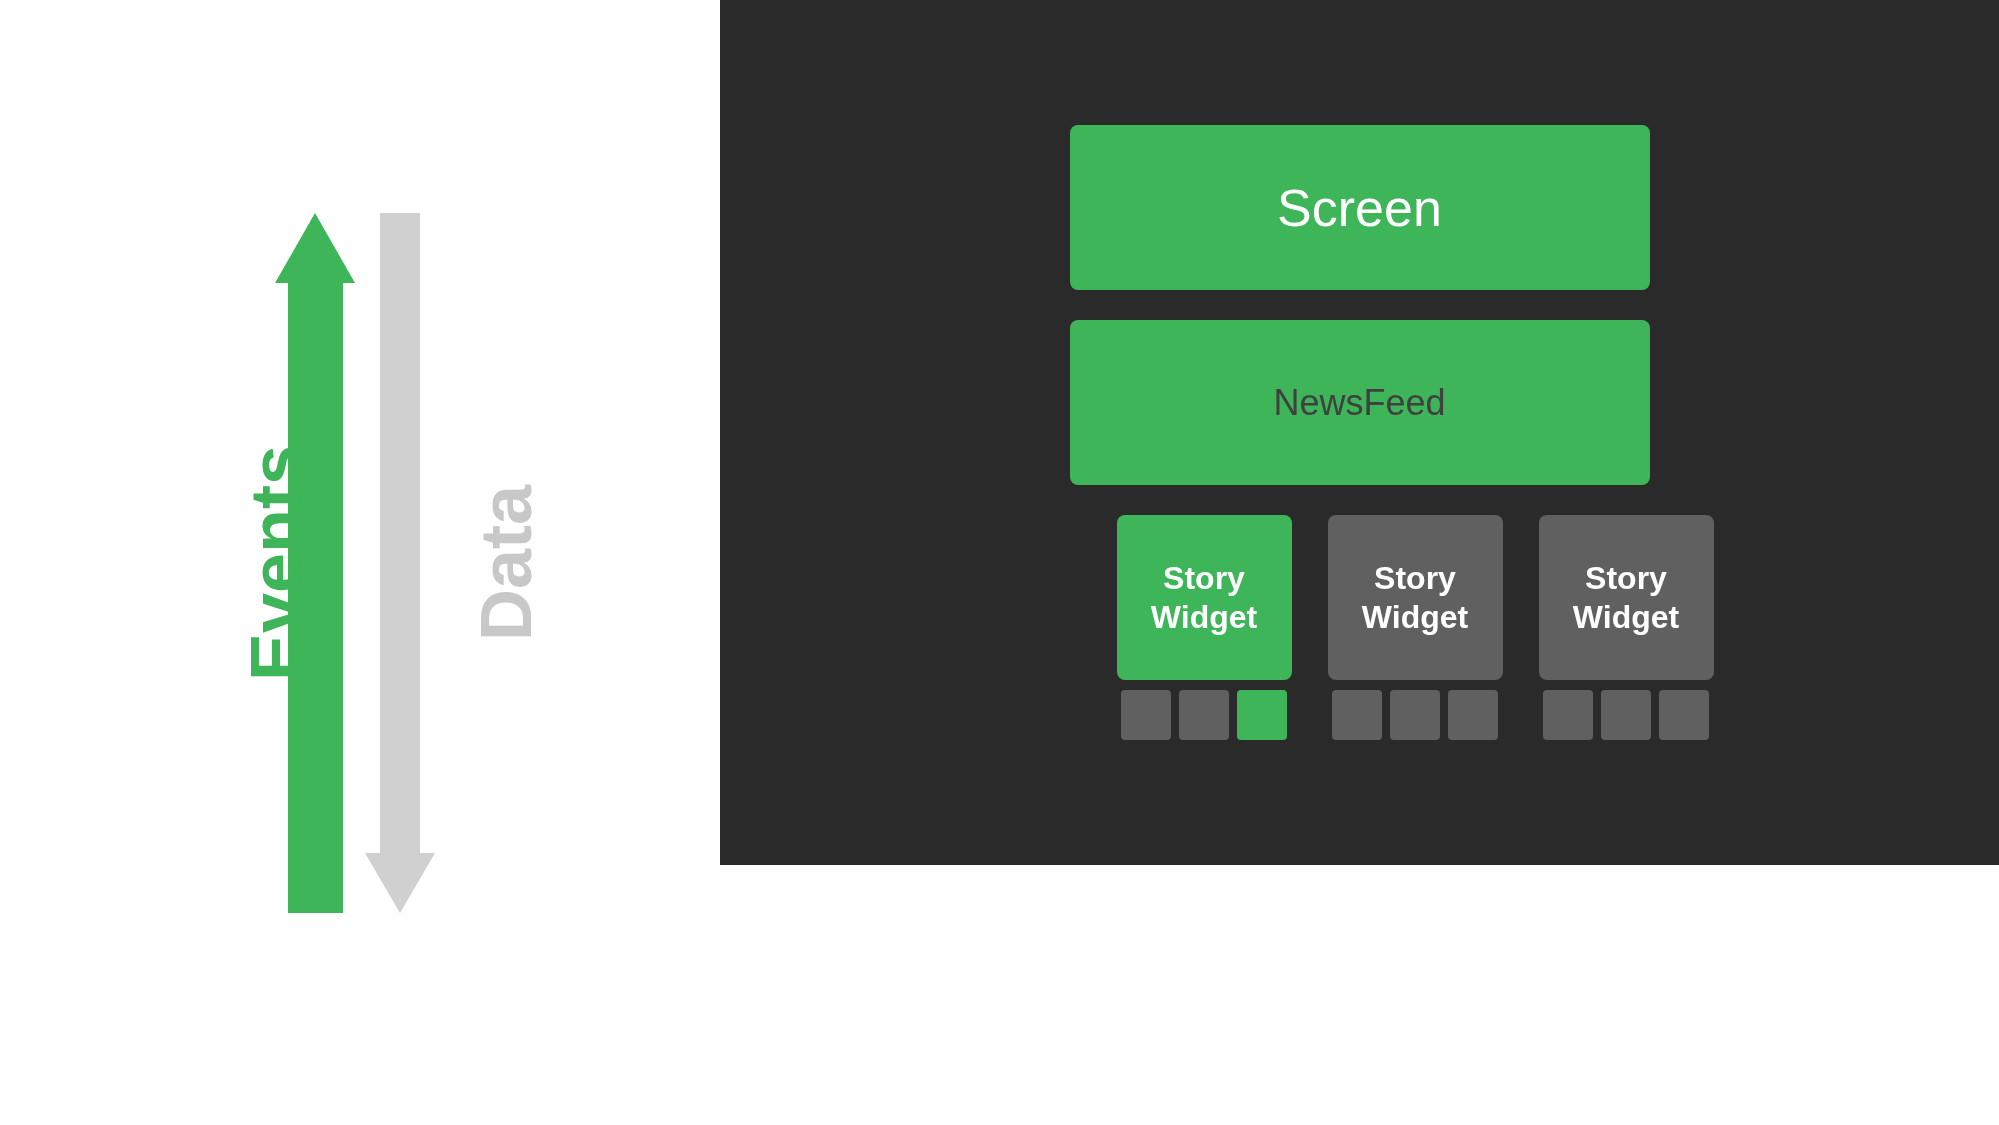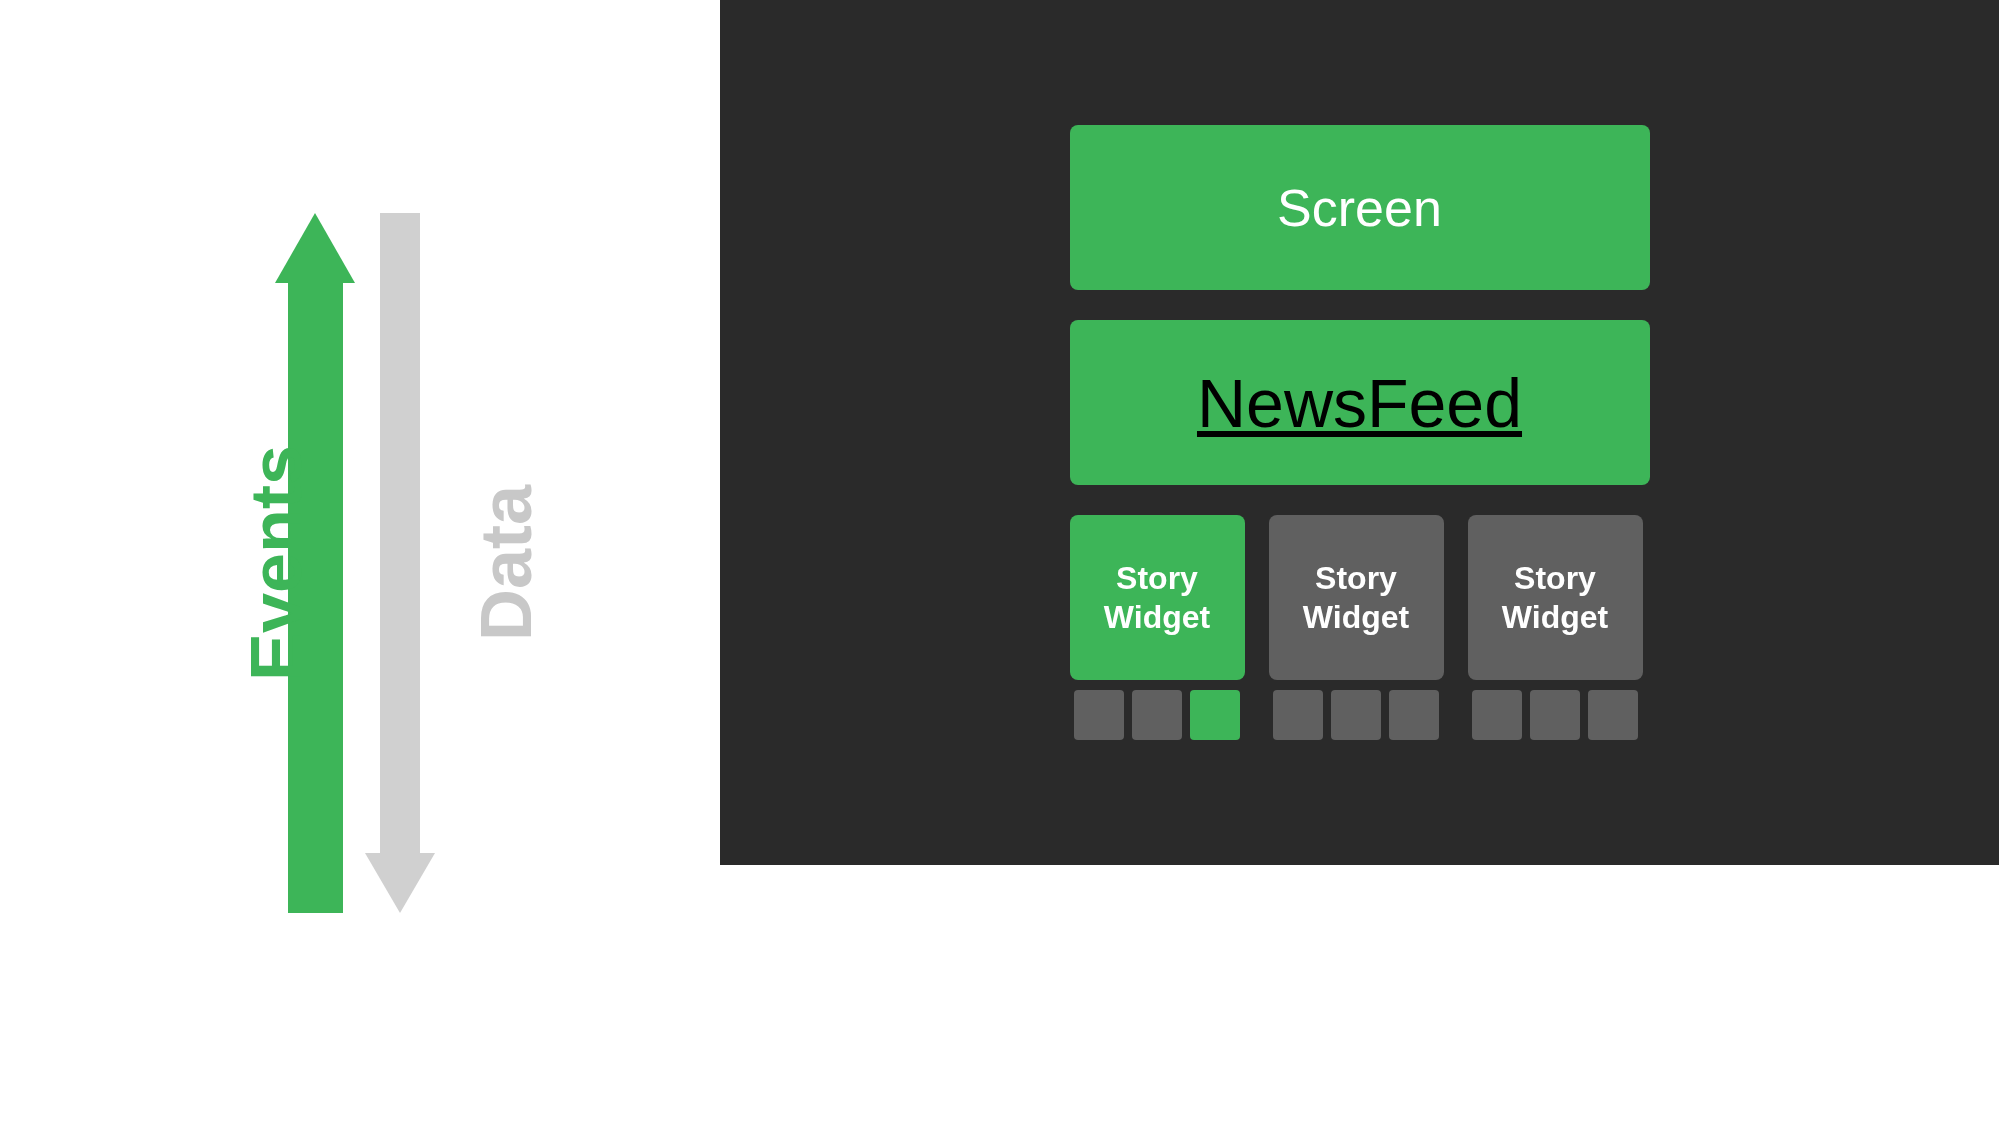--- a/index.html
+++ b/index.html
@@ -154,29 +154,29 @@
     .newsfeed-box {
       background: #3db558;
       border-radius: 8px;
       height: 165px;
       display: flex;
       align-items: center;
       justify-content: center;
     }
 
     .newsfeed-box-label {
-      color: #000000;
-      font-size: 68px;
+      color: #404040;
+      font-size: 36px;
       font-weight: 500;
-      text-decoration: underline;
     }
 
     .story-widgets-row {
       display: flex;
-      gap: 24px;
+      gap: 36px;
+      margin-left: 47px;
     }
 
     .story-widget-group {
       display: flex;
       flex-direction: column;
       align-items: center;
       gap: 10px;
     }
 
     .story-widget-box {

